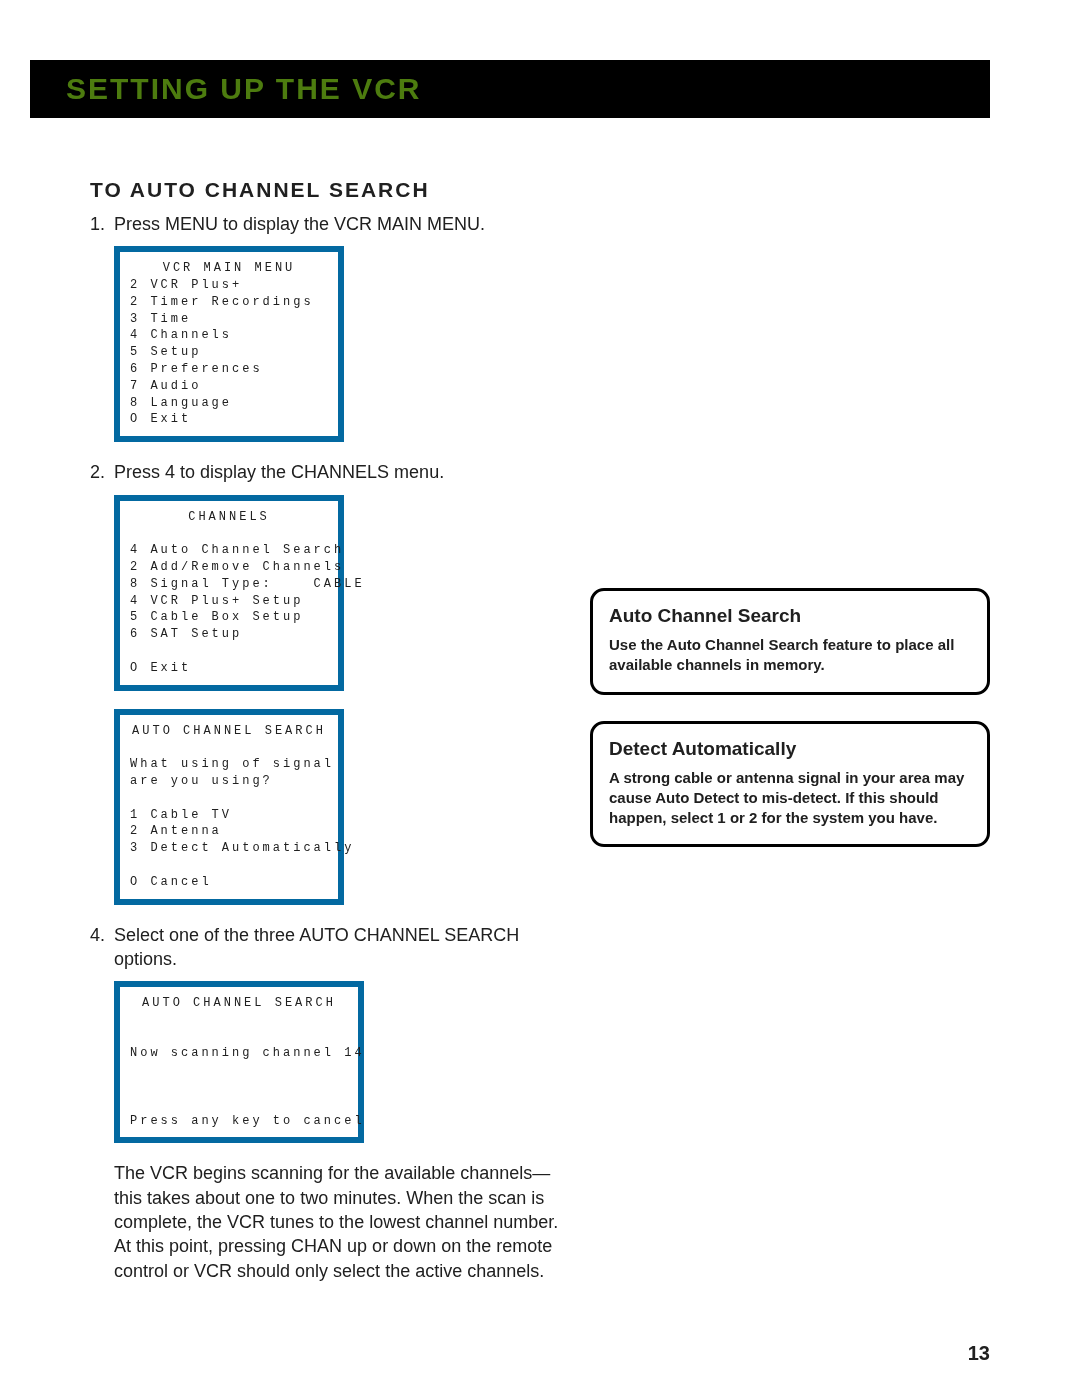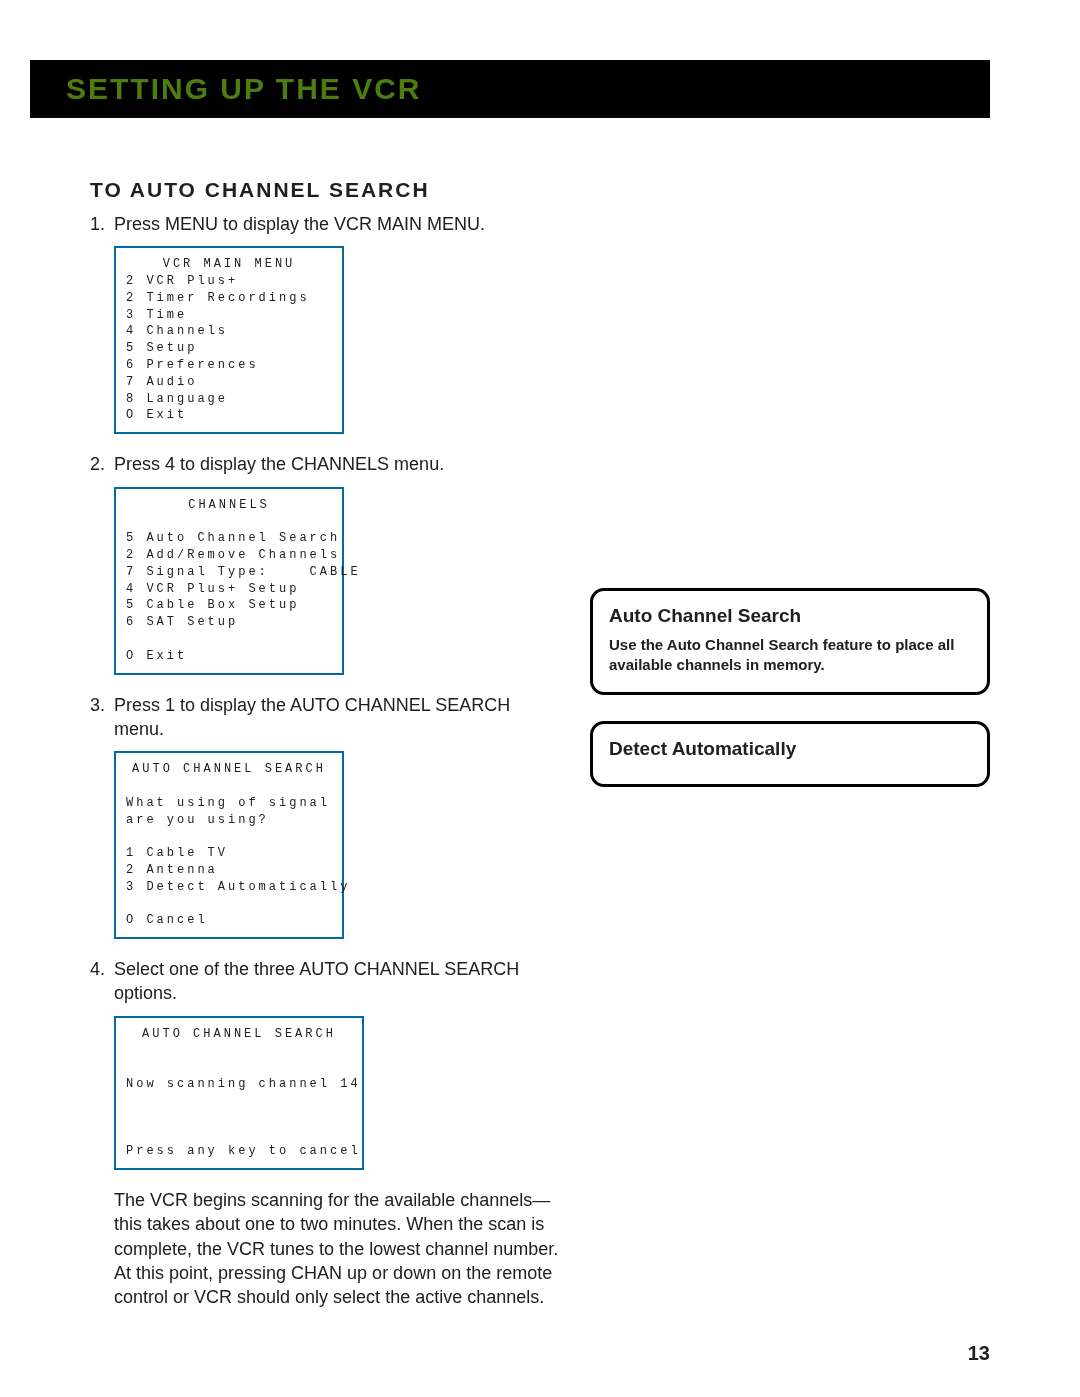--- a/index.html
+++ b/index.html
@@ -39,21 +39,21 @@
   }
   .step {
     font-size: 18px;
     line-height: 1.35;
     margin-bottom: 10px;
     padding-left: 24px;
     text-indent: -24px;
   }
   .step .num { display: inline-block; width: 24px; text-indent: 0; }
   .menu-box {
-    border: 2px solid #0369a1;
+    border: 6px solid #0369a1;
     font-family: "Courier New", monospace;
     font-size: 12px;
     letter-spacing: 3px;
     line-height: 1.4;
     padding: 8px 10px;
     margin: 10px 0 18px 24px;
     width: 230px;
     white-space: pre;
   }
   .menu-box .title { text-align: center; letter-spacing: 3px; }
@@ -108,25 +108,22 @@
     <div class="step">
       <span class="num">1.</span><span>Press MENU to display the VCR MAIN MENU.</span>
     </div>
 
     <div class="menu-box"><div class="title">VCR MAIN MENU</div><div>2 VCR Plus+</div><div>2 Timer Recordings</div><div>3 Time</div><div>4 Channels</div><div>5 Setup</div><div>6 Preferences</div><div>7 Audio</div><div>8 Language</div><div>O Exit</div></div>
 
     <div class="step">
       <span class="num">2.</span><span>Press 4 to display the CHANNELS menu.</span>
     </div>
 
-    <div class="menu-box"><div class="title">CHANNELS</div><br><div>5 Auto Channel Search</div><div>2 Add/Remove Channels</div><div>7 Signal Type:    CABLE</div><div>4 VCR Plus+ Setup</div><div>5 Cable Box Setup</div><div>6 SAT Setup</div><br><div>O Exit</div></div>
+    <div class="menu-box"><div class="title">CHANNELS</div><br><div>4 Auto Channel Search</div><div>2 Add/Remove Channels</div><div>8 Signal Type:    CABLE</div><div>4 VCR Plus+ Setup</div><div>5 Cable Box Setup</div><div>6 SAT Setup</div><br><div>O Exit</div></div>
 
-    <div class="step">
-      <span class="num">3.</span><span>Press 1 to display the AUTO CHANNEL SEARCH menu.</span>
-    </div>
 
     <div class="menu-box"><div class="title">AUTO CHANNEL SEARCH</div><br><div>What using of signal</div><div>are you using?</div><br><div>1 Cable TV</div><div>2 Antenna</div><div>3 Detect Automatically</div><br><div>O Cancel</div></div>
 
     <div class="step">
       <span class="num">4.</span><span>Select one of the three AUTO CHANNEL SEARCH options.</span>
     </div>
 
 
     <div class="menu-box" style="width:250px;"><div class="title">AUTO CHANNEL SEARCH</div><br><br><div>Now scanning channel 14</div><br><br><br><div>Press any key to cancel</div></div>
 
@@ -136,17 +133,20 @@
 
   <div class="side-col">
     <div class="callout">
       <div class="callout-title">Auto Channel Search</div>
       <div class="callout-body">
         <p>Use the Auto Channel Search feature to place all available channels in memory.</p>
       </div>
     </div>
     <div class="callout">
       <div class="callout-title">Detect Automatically</div>
+      <div class="callout-body">
+        <p>A strong cable or antenna signal in your area may cause Auto Detect to mis-detect. If this should happen, select 1 or 2 for the system you have.</p>
+      </div>
     </div>
   </div>
 </div>
 
 <div class="page-num">13</div>
 
 </body></html>

